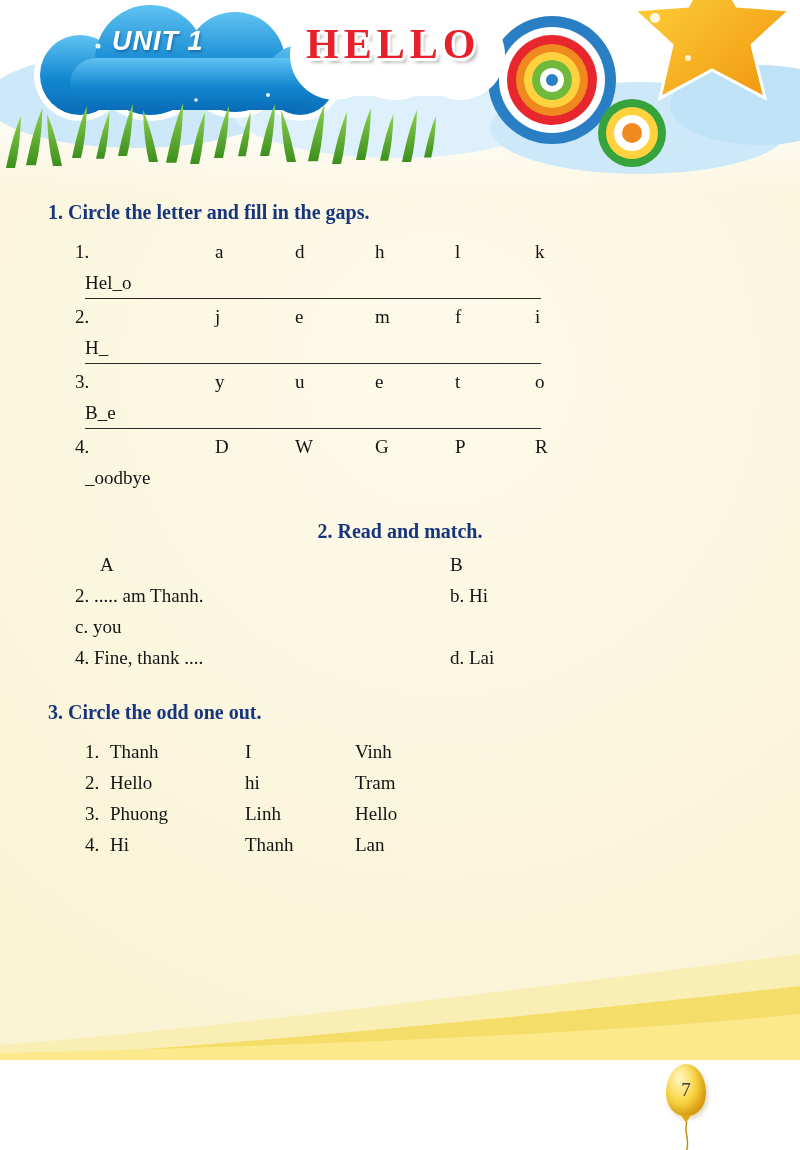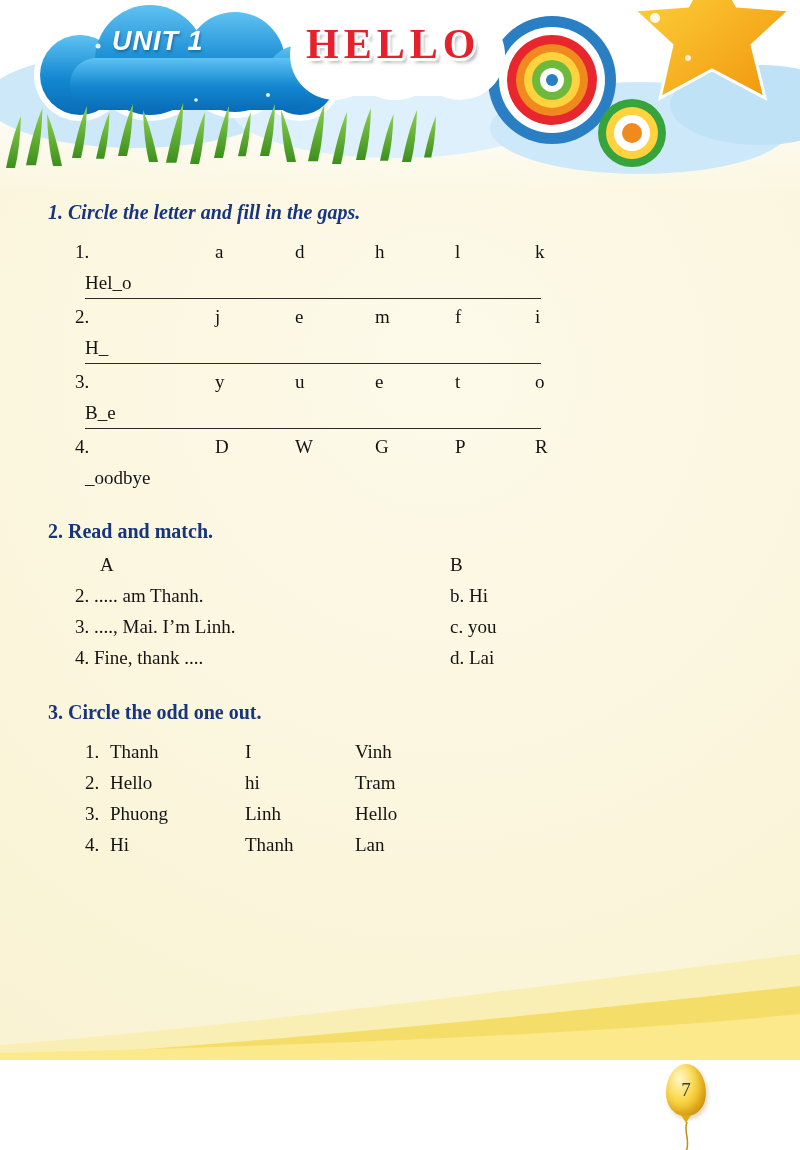--- a/index.html
+++ b/index.html
@@ -35,33 +35,33 @@
   }
 
   
   .content {
     position: absolute; top: 192px; left: 0; width: 800px;
     padding: 0 48px; font-size: 19px; color: #141414;
   }
   .ex-heading { margin: 0; font-size: 20px; line-height: 24px; color: #17357d; font-weight: bold; }
 
   .ex1 { margin-top: 8px; }
-  .ex1 .ex-heading { margin-bottom: 14px; font-style: italic; }
+  .ex1 .ex-heading { margin-bottom: 14px; }
   .letters-row {
     display: grid; grid-template-columns: 140px 80px 80px 80px 80px 80px;
     padding-left: 27px; line-height: 28px;
   }
   .answer-row {
     margin: 4px 0 4px 37px; width: 456px;
     border-bottom: 1.6px solid #2a2a2a; padding-bottom: 2px; line-height: 26px;
   }
   .answer-row.no-line { border-bottom: none; }
 
   .ex2 { margin-top: 26px; }
-  .ex2 .ex-heading { margin-bottom: 6px; }
+  .ex2 .ex-heading { margin-bottom: 6px; text-align: center; }
   .match-grid { display: grid; grid-template-columns: 375px auto; padding-left: 27px; line-height: 31px; }
   .match-grid.header-row .col-a { padding-left: 25px; font-weight: normal; }
 
   .ex3 { margin-top: 27px; }
   .ex3 .ex-heading { margin-bottom: 12px; }
   .odd-row { display: grid; grid-template-columns: 25px 135px 110px auto; padding-left: 37px; line-height: 31px; }
 
   .ex4 { margin-top: 27px; }
   .ex4 .ex-heading { margin-bottom: 8px; }
   .ex4 .q { padding-left: 27px; line-height: 31px; }
@@ -260,21 +260,20 @@
         <span class="col-a">A</span>
         <span class="col-b">B</span>
       </div>
       <div class="match-grid">
       </div>
       <div class="match-grid">
         <span class="col-a">2. ..... am Thanh.</span>
         <span class="col-b">b. Hi</span>
       </div>
       <div class="match-grid">
-        <span class="col-a">3. ...., Mai. I’m Linh.</span>
         <span class="col-b">c. you</span>
       </div>
       <div class="match-grid">
         <span class="col-a">4. Fine, thank ....</span>
         <span class="col-b">d. Lai</span>
       </div>
     </section>
 
     <section class="ex ex3">
       <h2 class="ex-heading">3. Circle the odd one out.</h2>

